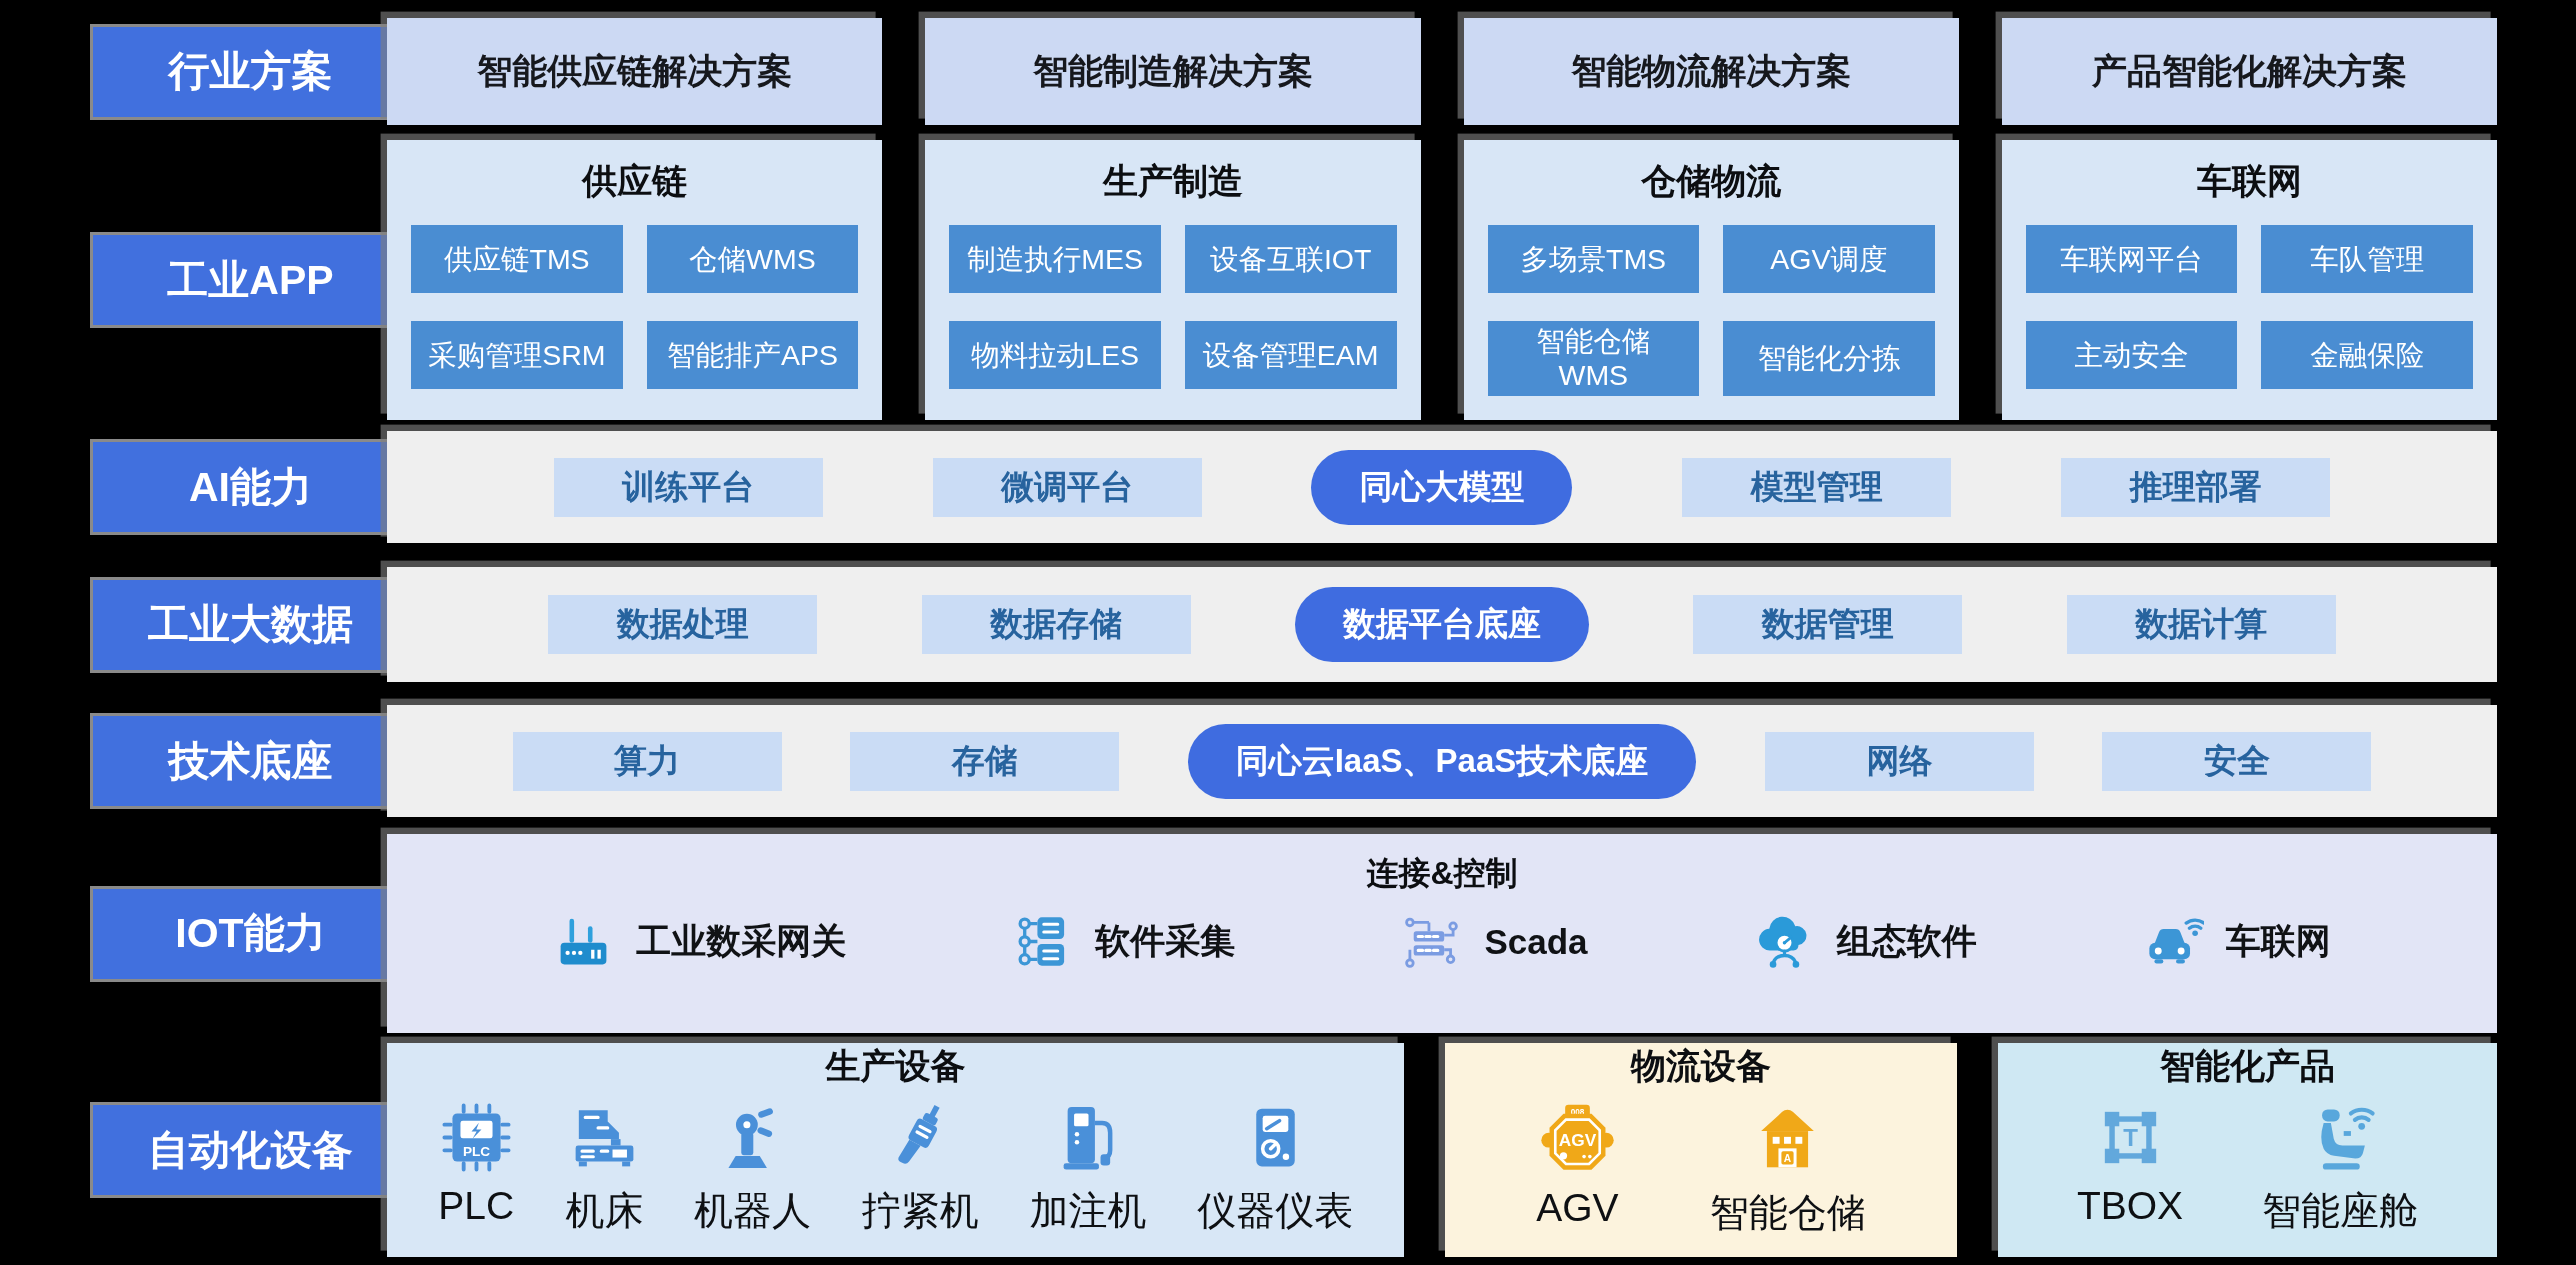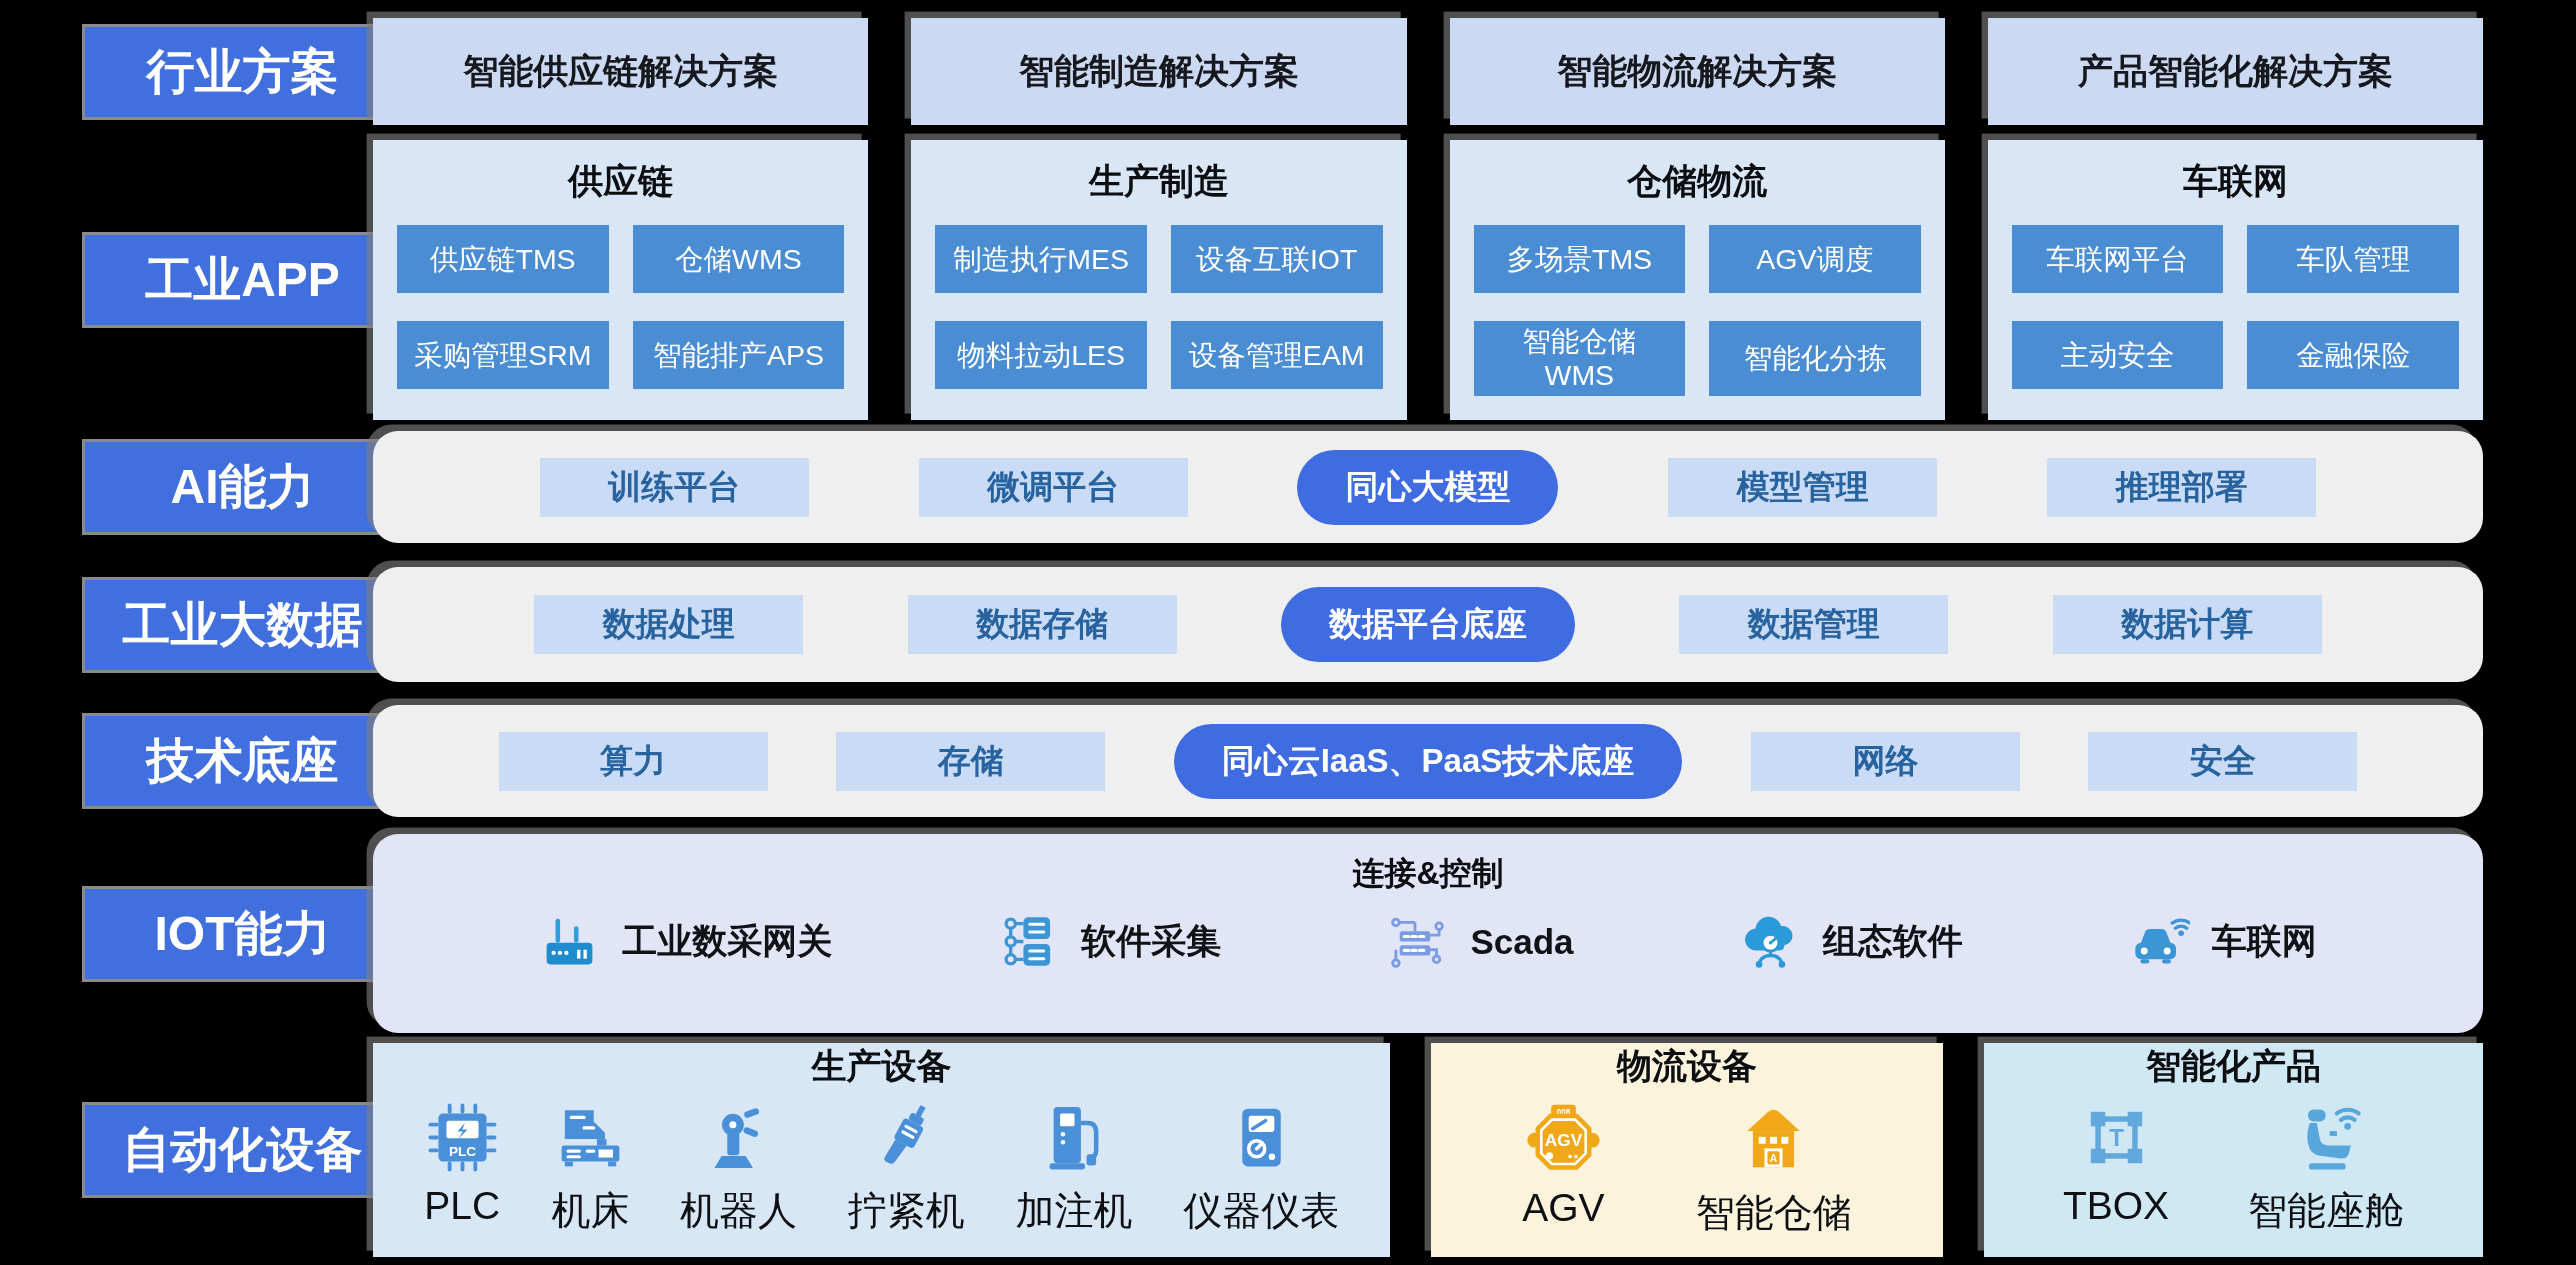--- a/index.html
+++ b/index.html
@@ -1,23 +1,23 @@
 <!DOCTYPE html>
 <html style="font-size:14.7px"><head>
 <meta charset="utf-8">
 <style>
   html,body{margin:0;padding:0;background:#000;}
   .canvas{position:relative;width:2576px;height:1266px;background:#000;overflow:hidden;
           font-family:"Liberation Sans","DejaVu Sans",sans-serif;}
   .row{position:absolute;left:0;width:2576px;}
-  .row-label{position:absolute;left:82px;top:50%;transform:translateY(-50%);
+  .row-label{position:absolute;left:90px;top:50%;transform:translateY(-50%);
              width:321px;height:96px;background:#4170de;border:3.7px solid #8a8a8a;
              box-sizing:border-box;display:flex;align-items:center;justify-content:center;
-             color:#fff;font-size:48px;font-weight:700;}
-  .row-content{position:absolute;left:373px;width:2110px;top:0;height:100%;border-radius:25px;}
+             color:#fff;font-size:41px;font-weight:700;}
+  .row-content{position:absolute;left:387px;width:2110px;top:0;height:100%;}
   .shadow{box-shadow:-6.4px -6.4px 0 rgba(128,128,128,.62);}
 
   
   #row-solutions{top:18.4px;height:107px;}
   .sol-row{display:flex;gap:43px;height:100%;}
   .sol-box{flex:1;background:#ccd9f3;display:flex;align-items:center;justify-content:center;
            font-size:35px;font-weight:700;color:#16181d;}
 
   
   #row-apps{top:140px;height:280px;}

